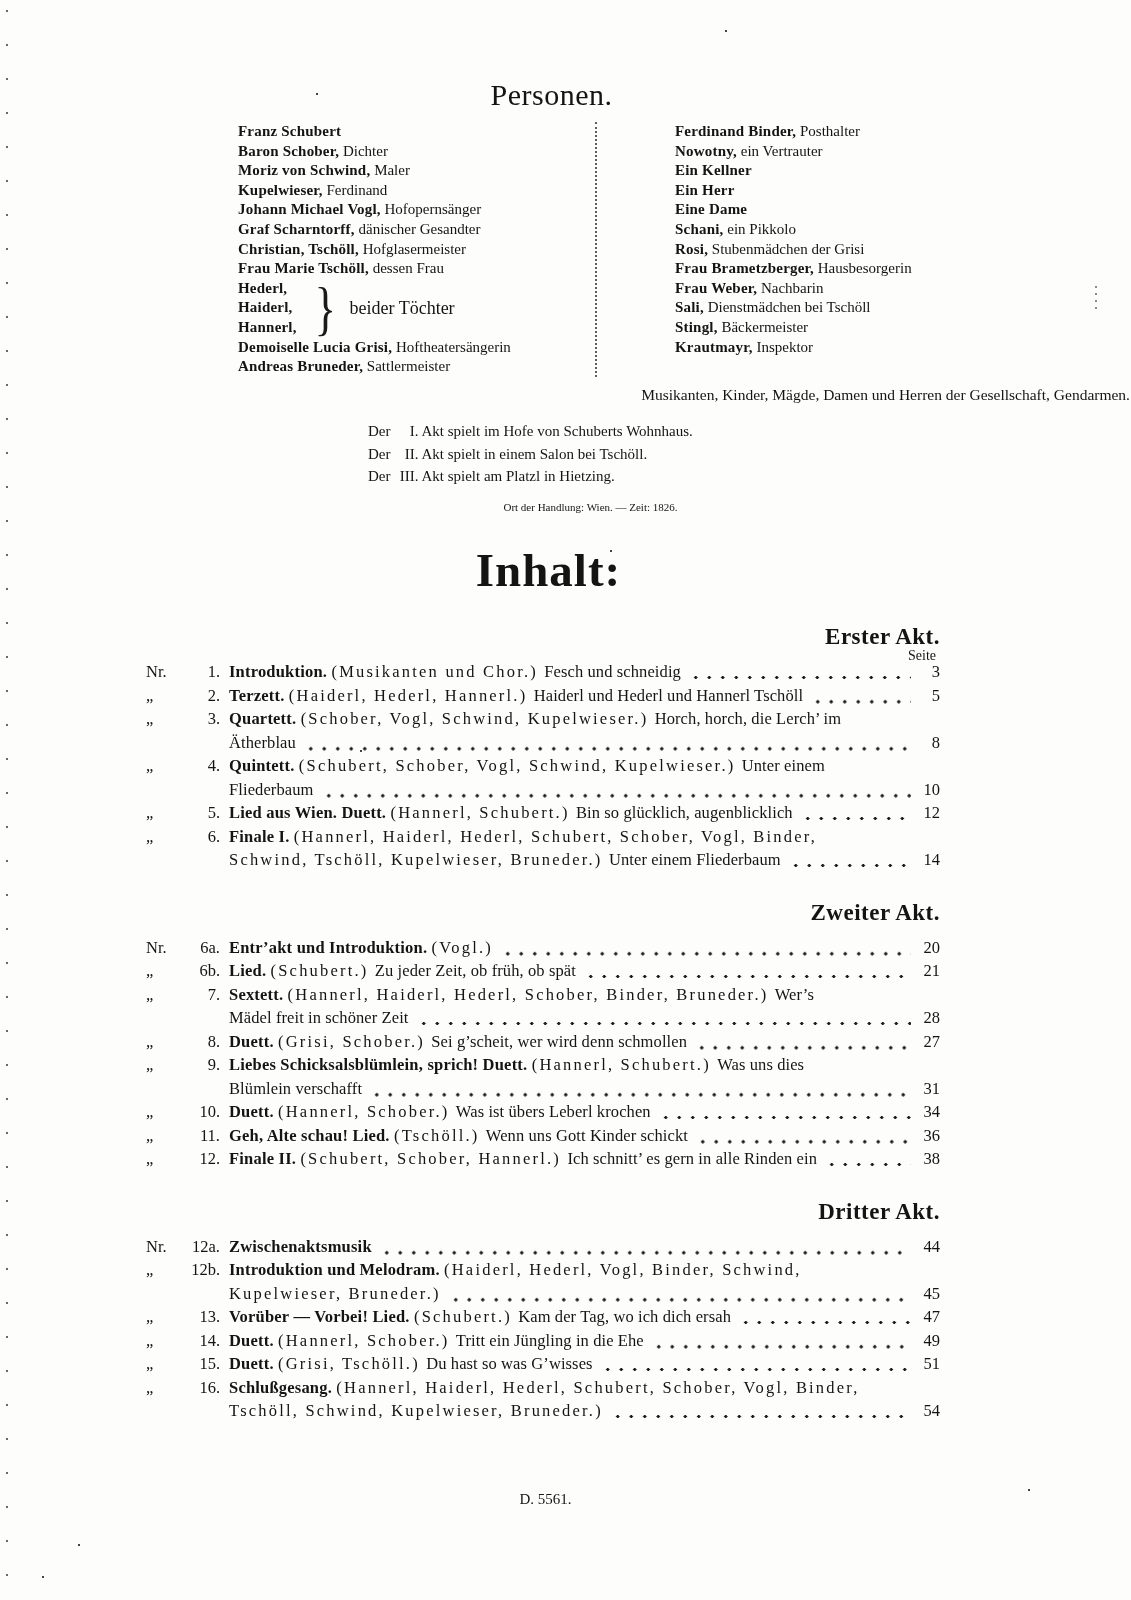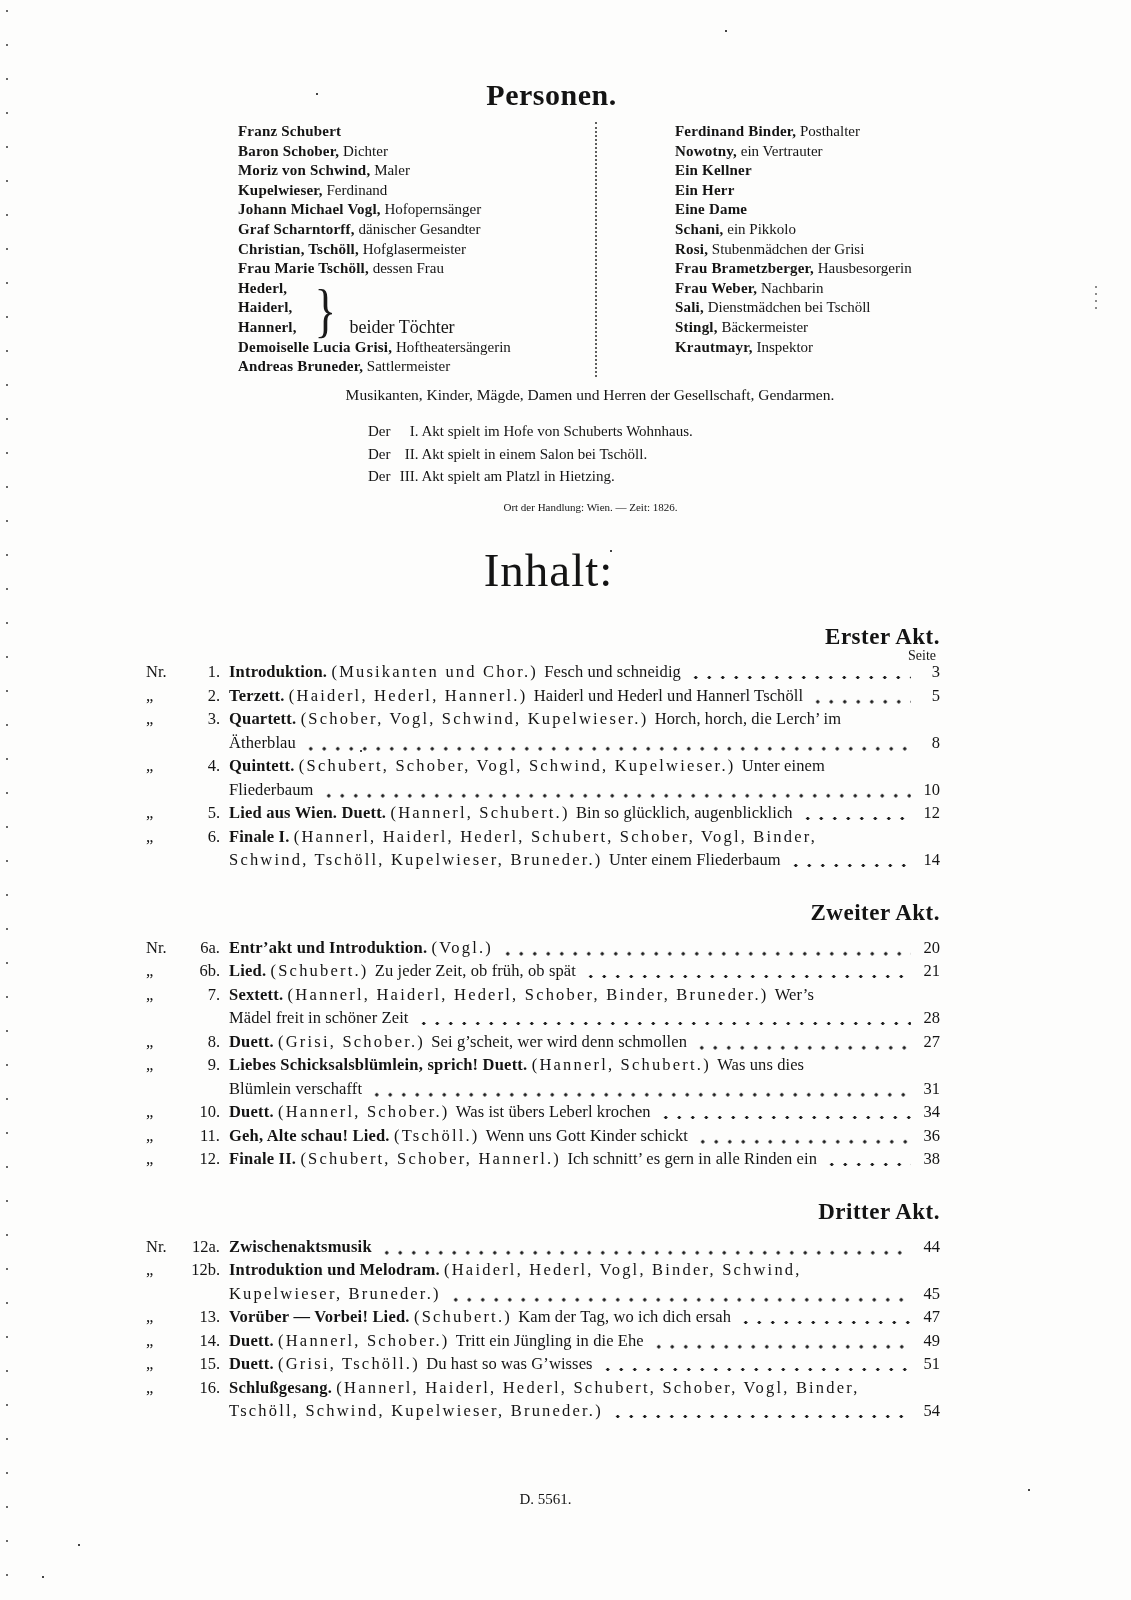--- a/index.html
+++ b/index.html
@@ -19,48 +19,48 @@
     background:repeating-linear-gradient(to bottom, rgba(25,25,25,.65) 0 2px, transparent 2px 34px);
   }
   .edge-dots-right{
     position:absolute;right:34px;top:286px;height:26px;width:2px;
     background:repeating-linear-gradient(to bottom, rgba(25,25,25,.5) 0 2px, transparent 2px 7px);
   }
   .speck{position:absolute;width:2px;height:2px;background:rgba(20,20,20,.8);}
 
   
   .personen-title-wrap{position:absolute;top:78px;left:-14px;width:1131px;text-align:center;}
-  .personen-title{font-size:30px;letter-spacing:.5px;font-weight:bold;}
+  .personen-title{font-size:30px;letter-spacing:.5px;}
 
   
   .personen-cols{position:absolute;top:122px;left:238px;width:680px;display:flex;align-items:stretch;gap:45px;}
   .col-left{width:312px;}
   .col-divider{width:0;border-left:2px dotted rgba(40,40,40,.75);}
   .col-right{flex:1;margin-left:33px;}
   .p-row{font-size:15px;line-height:19.6px;white-space:pre;}
   .p-name{font-weight:700;letter-spacing:.2px;}
   .p-role{font-weight:400;}
-  .brace-group{display:flex;align-items:flex-end;font-family:Liberation Serif, serif;}
+  .brace-group{display:flex;align-items:center;font-family:Liberation Serif, serif;}
   .brace-names{display:flex;flex-direction:column;}
   .brace-glyph{font-size:60px;font-weight:400;line-height:56px;margin:0 8px 0 14px;transform:scaleX(.75);color:#1a1a1a;}
   .brace-label{font-size:18px;padding-left:2px;}
 
-  .ensemble-wrap{position:absolute;top:386px;left:50px;width:1080px;text-align:center;}
+  .ensemble-wrap{position:absolute;top:386px;left:50px;width:1080px;text-align:right;}
   .ensemble{font-size:15.5px;}
 
   .locations{position:absolute;top:420px;left:368px;font-size:15px;line-height:22.5px;}
   .loc-row{white-space:pre;}
   .loc-numeral{display:inline-block;width:28px;text-align:right;}
 
   .setting-wrap{position:absolute;top:497px;left:25px;width:1131px;text-align:center;}
   .setting{font-size:11px;}
 
   
   .inhalt-wrap{position:absolute;top:543px;left:-17px;width:1131px;text-align:center;}
-  .inhalt-title{font-size:47px;font-weight:400;letter-spacing:1px;}
+  .inhalt-title{font-size:47px;font-weight:700;letter-spacing:1px;}
 
   .toc{position:absolute;top:622px;left:146px;width:794px;}
   .act{position:relative;}
   .act + .act{margin-top:26px;}
   .act-header{margin:0 0 8px 0;font-size:23px;font-weight:700;text-align:right;letter-spacing:.5px;line-height:30px;}
   .seite-label{position:absolute;right:4px;top:26px;font-size:14px;}
   .t-row{display:flex;align-items:flex-start;font-size:16.5px;line-height:23.5px;height:23.5px;overflow:hidden;}
   .c-nr{width:30px;flex:none;white-space:pre;}
   .c-num{width:44px;flex:none;text-align:right;margin-right:9px;white-space:pre;}
   .seg{white-space:pre;}

